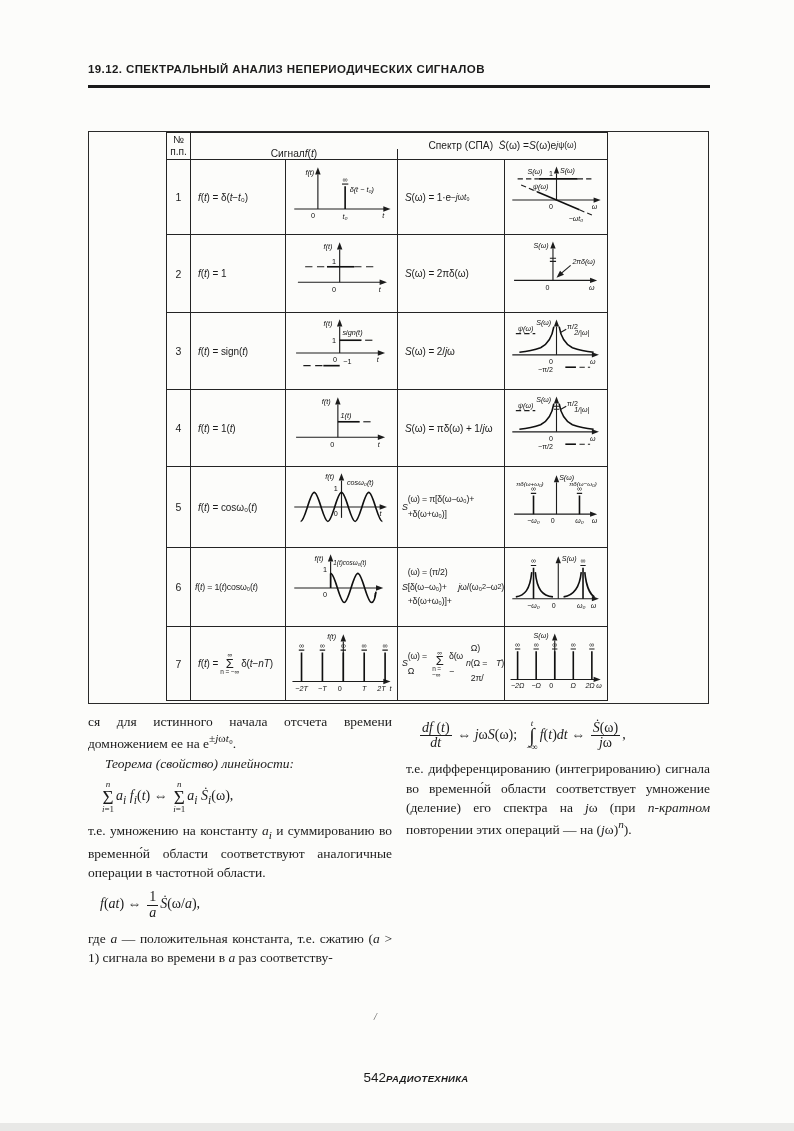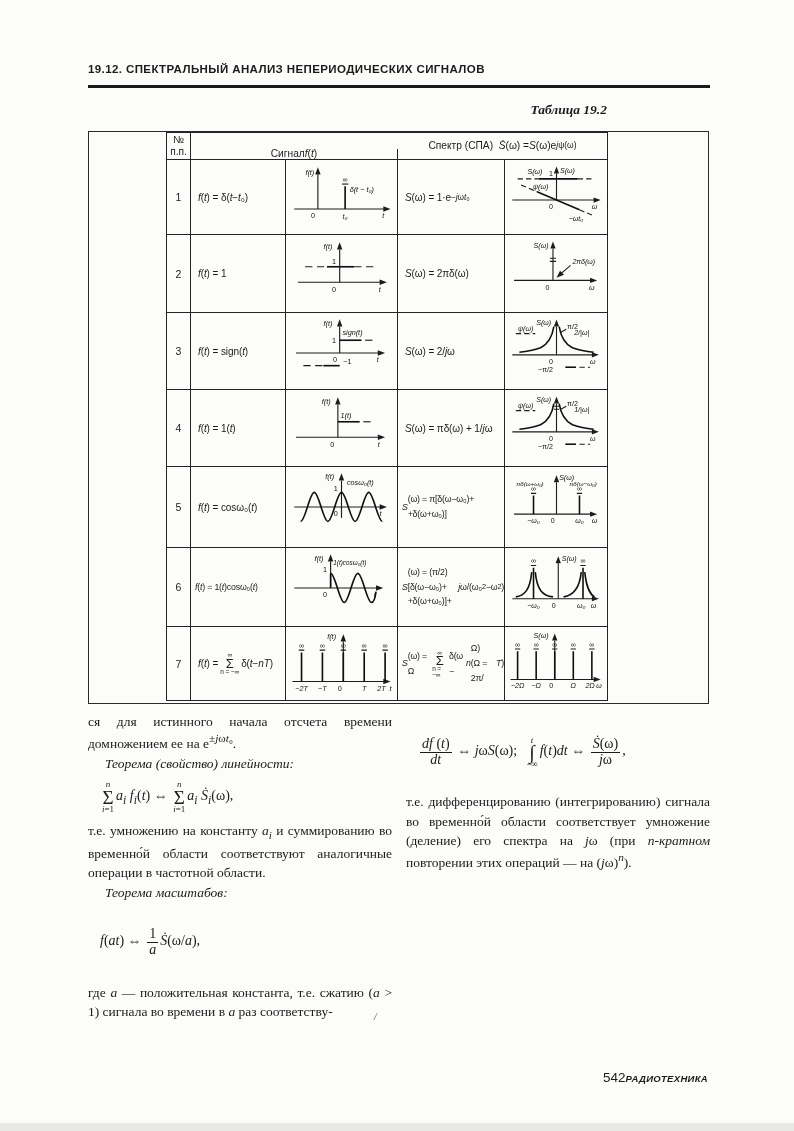--- a/index.html
+++ b/index.html
@@ -25,42 +25,41 @@
   .cv{stroke:#101010;stroke-width:1.8;fill:none;}
   .d1{stroke-dasharray:6 3.5;} .d2{stroke-dasharray:8 5;}
   .ah{fill:#1c1c1c;stroke:none;}
   svg text{font:italic 8px "Liberation Sans",sans-serif;fill:#101010;}
   svg text.n{font-style:normal;}
   svg text.f7{font-size:7px;} svg text.f8{font-size:8px;font-style:normal;}
   .sum{display:inline-flex;flex-direction:column;align-items:center;vertical-align:middle;line-height:.85;margin:0 2px;}
   .sum .sl{font-size:6.5px;font-style:normal;}
   .sum .ss{font-size:13px;line-height:.85;font-style:normal;}
   .sum.big .sl{font-size:9px;} .sum.big .ss{font-size:19px;line-height:.9;}
-  .fr{display:inline-flex;flex-direction:column;align-items:center;vertical-align:middle;line-height:1.05;margin:17px 2px;}
+  .fr{display:inline-flex;flex-direction:column;align-items:center;vertical-align:middle;line-height:1.05;margin:0 2px;}
   .fr>span{padding:0 2px;} .fr .bar{height:0;border-top:1.3px solid #1b1b1b;align-self:stretch;padding:0;}
   .intg{display:inline-flex;flex-direction:column;align-items:center;vertical-align:middle;line-height:.8;margin:0 2px;}
   .intg .il{font-size:9px;} .intg .is{font-size:20px;line-height:.85;}
   .bodycols{position:absolute;left:88px;top:712px;width:622px;display:flex;gap:14px;}
   .col{width:304px;font:13.5px/1.42 "Liberation Serif",serif;text-align:justify;}
   .col p{margin:0;}
   .thead{font-style:italic;text-indent:17px;margin:1px 0 !important;}
   .bform{margin:8px 0 8px 12px;font:14px "Liberation Serif",serif;}
-  .footer{position:absolute;left:86px;top:1028px;width:622px;display:flex;justify-content:flex-end;align-items:baseline;}
+  .footer{position:absolute;left:105px;top:1028px;width:622px;display:flex;justify-content:center;align-items:baseline;}
   .pno{font:13.5px "Liberation Sans",sans-serif;}
   .run{font:italic bold 9.5px "Liberation Sans",sans-serif;letter-spacing:.3px;margin-top:45px;}
   .slash{position:absolute;left:374px;top:1010px;font:11px "Liberation Serif",serif;color:#555;transform:rotate(8deg);}
 </style>
 </head>
 <body>
 
 <div class="page">
 
   <div class="title">19.12. СПЕКТРАЛЬНЫЙ АНАЛИЗ НЕПЕРИОДИЧЕСКИХ СИГНАЛОВ</div>
   <div class="rule"></div>
-  <div class="caption">Таблица 19.2</div>
 
   <div class="frame">
     <div class="tbl">
 
       <div class="cell hc">№<br>п.п.</div>
       <div class="cell hc hc2">Сигнал <i>f</i>(<i>t</i>)</div>
       <div class="cell hc hc3 lc">Спектр (СПА)&nbsp;&nbsp;<i>Ṡ</i>(ω) = <i>S</i>(ω)e<sup><i>j</i>ψ(ω)</sup></div>
 
       <div class="cell num">1</div>
       <div class="cell fml"><i>f</i>(<i>t</i>) = δ(<i>t</i> − <i>t</i>₀)</div>
@@ -429,21 +428,20 @@
       <div class="bform"><span class="sum big">
             <span class="sl"><i>n</i></span>
             <span class="ss">Σ</span>
             <span class="sl"><i>i</i>=1</span>
           </span><i>a<sub>i</sub> f<sub>i</sub></i>(<i>t</i>) ⇔ <span class="sum big">
             <span class="sl"><i>n</i></span>
             <span class="ss">Σ</span>
             <span class="sl"><i>i</i>=1</span>
           </span><i>a<sub>i</sub> Ṡ<sub>i</sub></i>(ω),</div>
       <p>т.е. умножению на константу <i>a<sub>i</sub></i> и суммированию во временно́й области соответствуют аналогичные операции в частотной области.</p>
-      <p class="thead">Теорема масштабов:</p>
       <div class="bform"><i>f</i>(<i>at</i>) ⇔ <span class="fr">
             <span>1</span>
             <span class="bar"></span>
             <span><i>a</i></span>
           </span><i>Ṡ</i>(ω/<i>a</i>),</div>
       <p>где <i>a</i> — положительная константа, т.е. сжатию (<i>a</i> &gt; 1) сигнала во времени в <i>a</i> раз соответству-</p>
     </div>
     <div class="col">
       <div class="bform"><span class="fr">
             <span><i>df</i> (<i>t</i>)</span>

